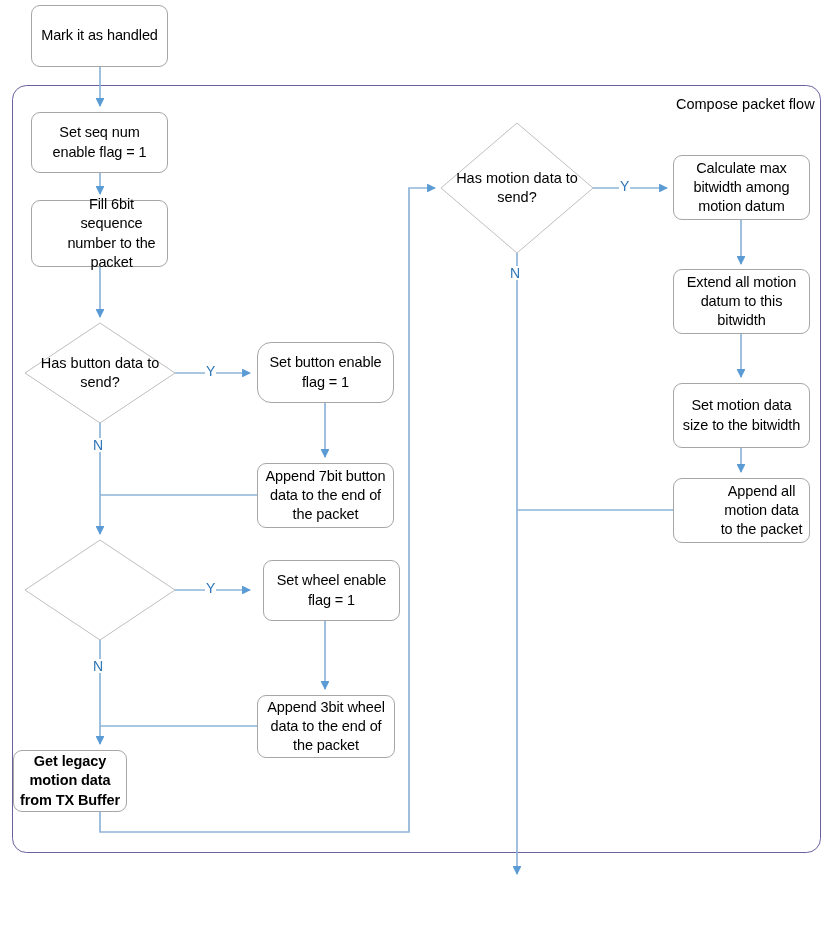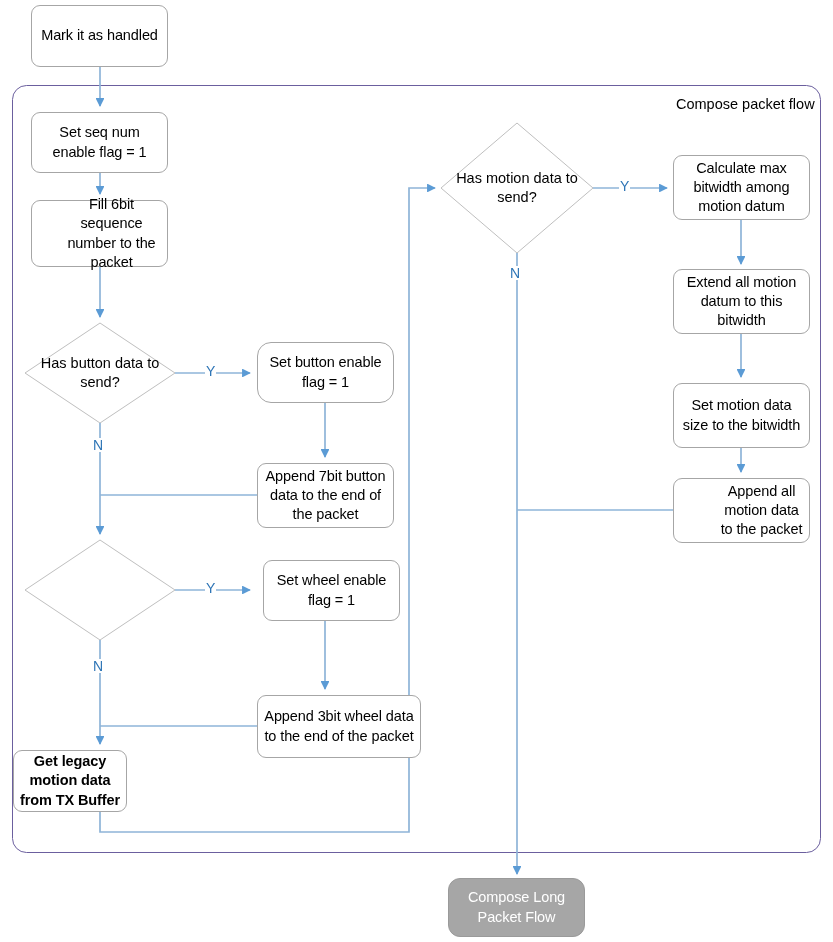--- a/index.html
+++ b/index.html
@@ -158,21 +158,21 @@
 
   <div class="node proc" style="left:257px; top:463px; width:137px; height:65px;justify-content:center;">
     <span>Append 7bit button data to the end of the packet</span>
   </div>
 
 
   <div class="node proc" style="left:257px; top:560px; width:137px; height:61px;margin-left:6px;">
     <span>Set wheel enable flag = 1</span>
   </div>
 
-  <div class="node proc" style="left:257px; top:695px; width:164px; height:63px;">
+  <div class="node proc" style="left:257px; top:695px; width:138px; height:63px;">
     <span>Append 3bit wheel data to the end of the packet</span>
   </div>
 
   <div class="node proc" style="left:13px; top:750px; width:114px; height:62px;font-weight:bold;">
     <span>Get legacy motion data from TX Buffer</span>
   </div>
 
   <div class="decision-label" style="left:447px; top:163px; width:140px; height:50px;">
     <span>Has motion data to send?</span>
   </div>
@@ -186,23 +186,20 @@
   </div>
 
   <div class="node proc" style="left:673px; top:383px; width:137px; height:65px;">
     <span>Set motion data size to the bitwidth</span>
   </div>
 
   <div class="node proc" style="left:673px; top:478px; width:137px; height:65px;padding-left:40px;">
     <span>Append all motion data to the packet</span>
   </div>
 
-  <div class="node proc-gray" style="left:448px; top:878px; width:137px; height:59px;">
-    <span>Compose Long Packet Flow</span>
-  </div>
 
   <div class="edge-label" style="left:205px; top:364px;">Y</div>
   <div class="edge-label" style="left:92px; top:438px;">N</div>
   <div class="edge-label" style="left:205px; top:581px;">Y</div>
   <div class="edge-label" style="left:92px; top:659px;">N</div>
   <div class="edge-label" style="left:619px; top:179px;">Y</div>
   <div class="edge-label" style="left:509px; top:266px;">N</div>
 
 </div>
 

